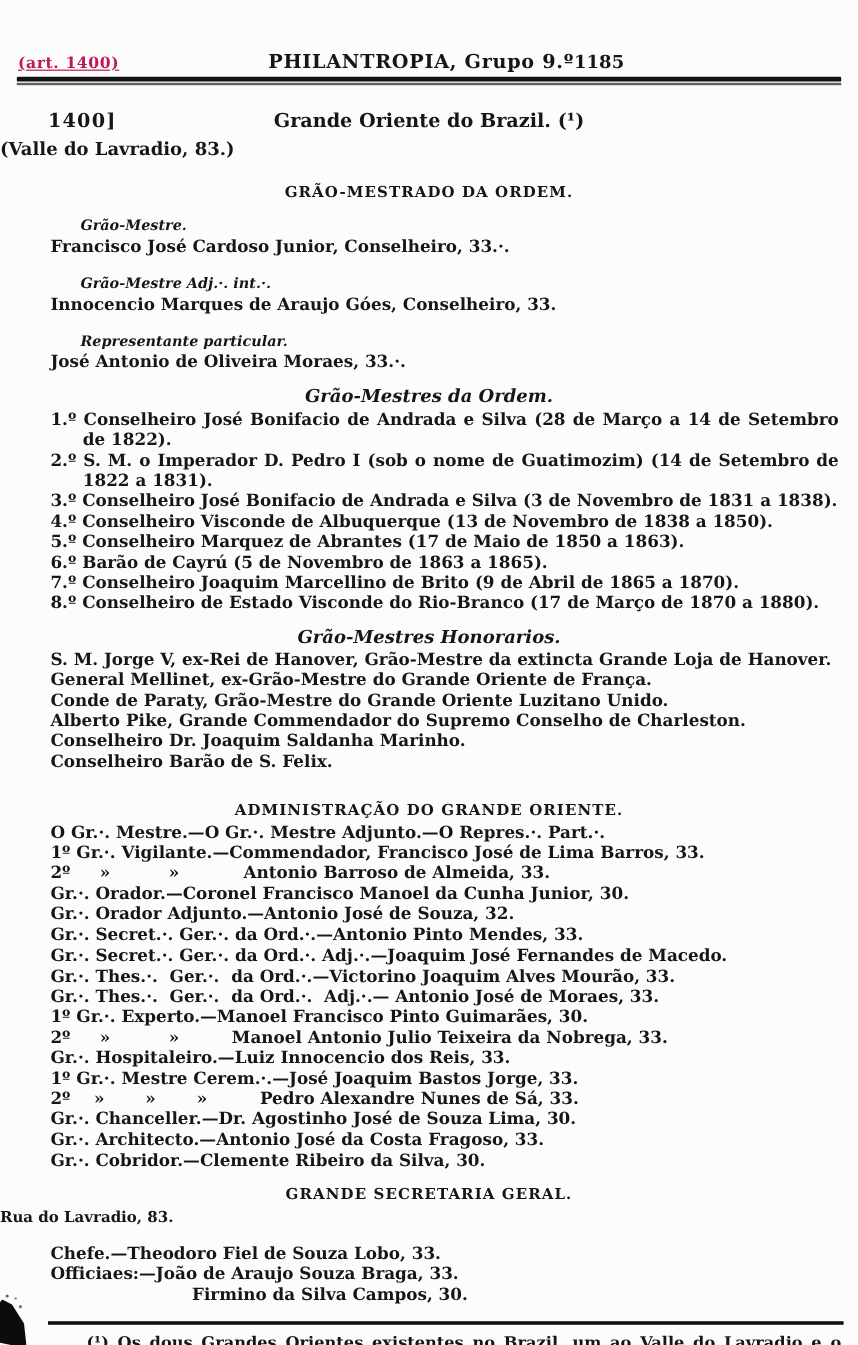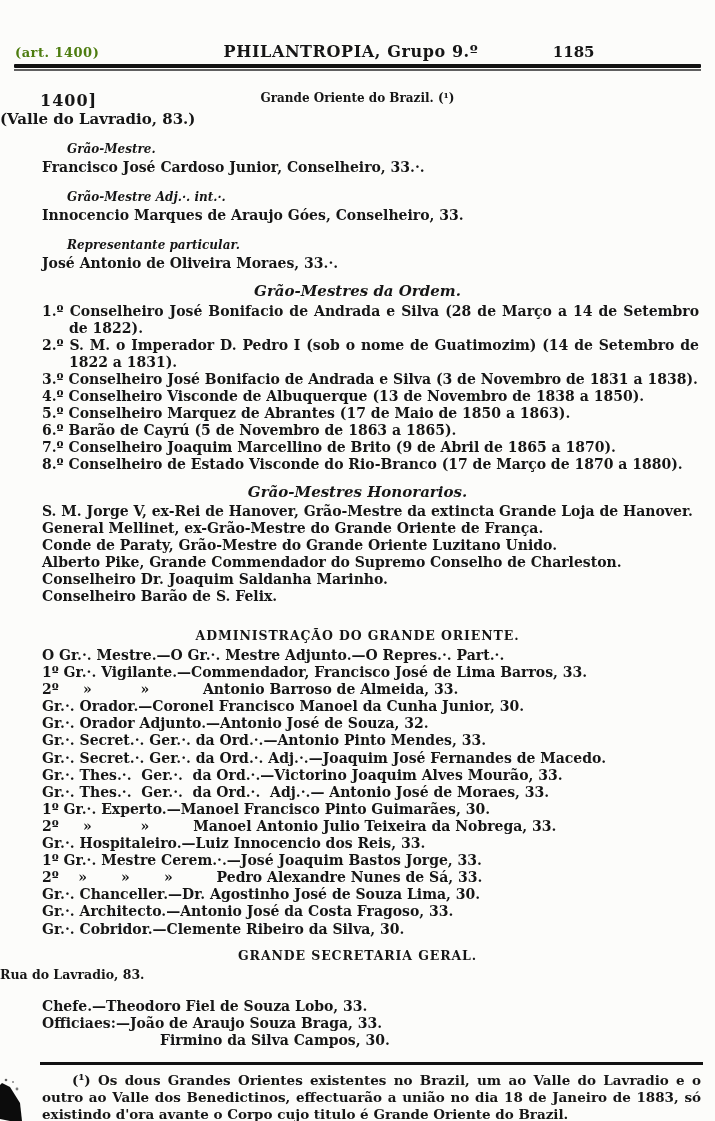--- a/index.html
+++ b/index.html
@@ -11,33 +11,33 @@
     font-family:"DejaVu Serif","Liberation Serif",serif;
     color:#161616;
     overflow:hidden;
     -webkit-font-smoothing:antialiased;
   }
   
   .runhead{
     display:grid;grid-template-columns:1fr auto 1fr;align-items:baseline;
     padding:42px 28px 0 15px;
   }
-  .runhead .art{font-size:13px;font-weight:bold;letter-spacing:.5px;color:#4d7c0f;}
+  .runhead .art{font-size:13px;font-weight:bold;letter-spacing:.5px;color:#be185d;text-decoration:underline;}
   .runhead .jtitle{font-size:16px;font-weight:bold;letter-spacing:.6px;text-align:left;}
-  .runhead .pnum{font-size:15px;font-weight:bold;text-align:center;padding-right:18px;}
+  .runhead .pnum{font-size:15px;font-weight:bold;text-align:left;padding-right:18px;}
   .rule-wrap{margin:3px 14px 0 14px;}
   .rule-thick{height:4px;background:#121212;border-radius:1px;}
   .rule-thin{height:2px;background:#2c2c2c;opacity:.75;margin-top:1px;}
   
   .entry-head{position:relative;margin-top:20px;}
   .entry-num{
     position:absolute;left:40px;top:0;
     font-size:16px;font-weight:bold;letter-spacing:1px;
   }
-  .entry-title{text-align:center;font-size:12px;font-weight:bold;}
+  .entry-title{text-align:center;font-size:16px;font-weight:bold;}
   .entry-address{text-align:left;font-size:15px;font-weight:bold;margin-top:5px;}
   
   .sc-heading{
     text-align:center;font-size:12.5px;font-weight:bold;letter-spacing:.9px;
     margin-top:19px;
   }
   .it-heading{
     text-align:center;font-size:15px;font-weight:bold;font-style:italic;
     margin-top:10px;
   }
@@ -81,20 +81,21 @@
     <div class="rule-thick"></div>
     <div class="rule-thin"></div>
   </div>
 
   <div class="entry-head">
     <span class="entry-num">1400]</span>
     <div class="entry-title">Grande Oriente do Brazil. (¹)</div>
     <div class="entry-address">(Valle do Lavradio, 83.)</div>
   </div>
 
+  <div class="sc-heading">GRÃO-MESTRADO DA ORDEM.</div>
   <div class="bodycol">
     <div class="office">
       <div class="office-title">Grão-Mestre.</div>
       <div class="office-holder">Francisco José Cardoso Junior, Conselheiro, 33.·.</div>
     </div>
     <div class="office">
       <div class="office-title">Grão-Mestre Adj.·. int.·.</div>
       <div class="office-holder">Innocencio Marques de Araujo Góes, Conselheiro, 33.</div>
     </div>
     <div class="office">

